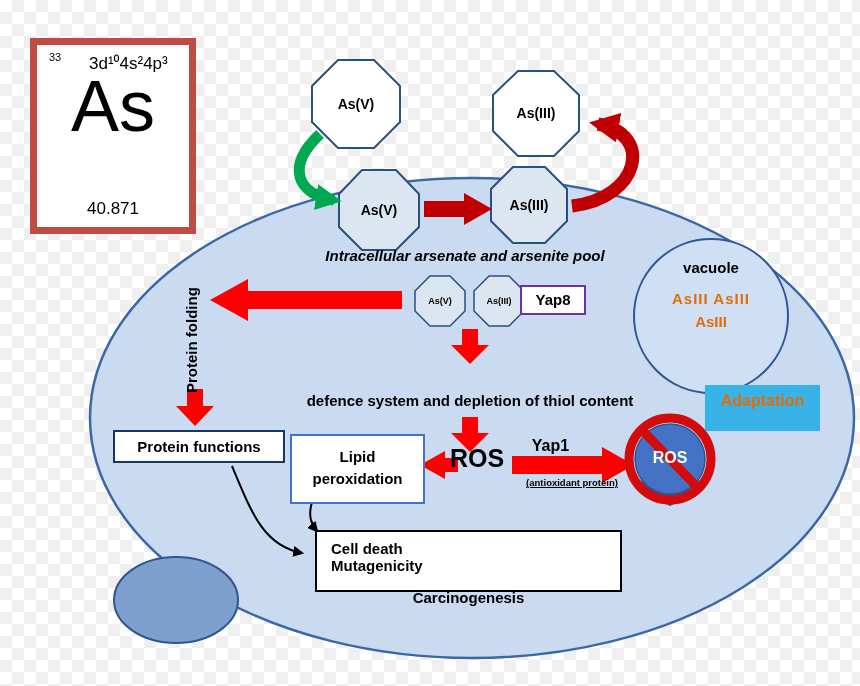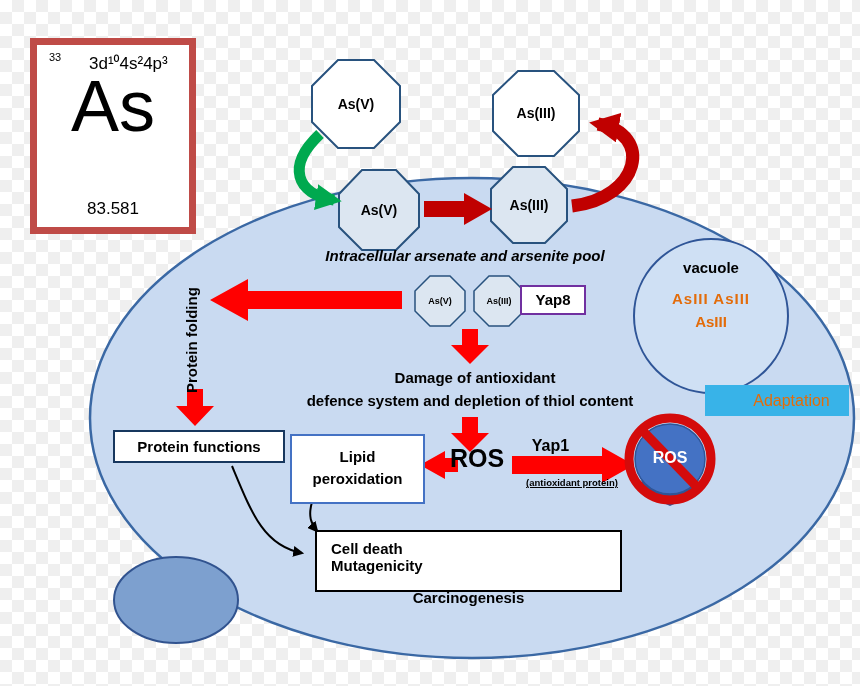--- a/index.html
+++ b/index.html
@@ -28,22 +28,22 @@
   .pf-box{position:absolute;left:113px;top:430px;width:168px;height:29px;background:#fff;
     border:2px solid #17375e;font-weight:bold;font-size:15px;text-align:center;line-height:29px;}
   .lipid-box{position:absolute;left:290px;top:434px;width:131px;height:62px;background:#fff;
     border:2px solid #4472c4;font-weight:bold;font-size:15px;text-align:center;padding-top:4px;}
   .lipid-box div{line-height:22px;margin-top:6px;}
   .lipid-box div + div{margin-top:0;}
   .outcome-box{position:absolute;left:315px;top:530px;width:303px;height:58px;background:#fff;
     border:2px solid #000;font-weight:bold;font-size:15px;}
   .outcome-row1{display:flex;justify-content:space-between;padding:8px 16px 0 14px;flex-direction:column;}
   .outcome-row2{text-align:center;margin-top:15px;}
-  .adapt-box{position:absolute;left:705px;top:385px;width:115px;height:31px;background:#38b3e8;
-    color:#e36c0a;font-weight:normal;font-size:16px;text-align:center;line-height:31px;padding-left:29px;}
+  .adapt-box{position:absolute;left:705px;top:385px;width:115px;height:46px;background:#38b3e8;
+    color:#e36c0a;font-weight:bold;font-size:16px;text-align:center;line-height:31px;}
   .vtext{position:absolute;left:183px;top:248px;height:145px;writing-mode:vertical-rl;
     transform:rotate(180deg);font-weight:bold;font-size:15px;}
   .orange{color:#e36c0a;}
   .white{color:#ffffff;}
 </style>
 </head>
 <body>
 
 <div class="stage">
 
@@ -93,36 +93,35 @@
     <line x1="641" y1="429" x2="699" y2="489" stroke="#d40b0b" stroke-width="9"></line>
 
     <path d="M 232 466 C 252 514, 264 546, 302 553" fill="none" stroke="#000" stroke-width="2" marker-end="url(#m-black)"></path>
     <path d="M 312 502 C 308 516, 311 524, 317 531" fill="none" stroke="#000" stroke-width="2" marker-end="url(#m-black)"></path>
   </svg>
 
   <div class="el-card">
     <div class="el-num">33</div>
     <div class="el-cfg">3d¹⁰4s²4p³</div>
     <div class="el-sym">As</div>
-    <div class="el-mass">83.581</div>
+    <div class="el-mass">40.871</div>
   </div>
 
   <div class="lbl" style="left:316px;top:96px;width:80px;font-size:14px;">As(V)</div>
   <div class="lbl" style="left:496px;top:105px;width:80px;font-size:14px;">As(III)</div>
   <div class="lbl" style="left:339px;top:202px;width:80px;font-size:14px;">As(V)</div>
   <div class="lbl" style="left:489px;top:197px;width:80px;font-size:14px;">As(III)</div>
   <div class="lbl" style="left:260px;top:247px;width:410px;font-size:15px;font-style:italic;">Intracellular arsenate and arsenite pool</div>
 
   <div class="vtext">Protein folding</div>
 
   <div class="lbl" style="left:416px;top:296px;width:48px;font-size:9px;">As(V)</div>
   <div class="lbl" style="left:475px;top:296px;width:48px;font-size:9px;">As(III)</div>
   <div class="yap8-box">Yap8</div>
 
-  <div class="lbl" style="left:300px;top:369px;width:350px;font-size:15px;">Damage of antioxidant</div>
   <div class="lbl" style="left:235px;top:392px;width:470px;font-size:15px;">defence system and depletion of thiol content</div>
 
   <div class="lbl" style="left:438px;top:444px;width:78px;font-size:25px;">ROS</div>
   <div class="lbl" style="left:508px;top:437px;width:85px;font-size:16px;">Yap1</div>
   <div class="lbl" style="left:518px;top:477px;width:108px;font-size:9.5px;text-decoration:underline;">(antioxidant protein)</div>
   <div class="lbl white" style="left:640px;top:449px;width:60px;font-size:16px;">ROS</div>
 
   <div class="lbl" style="left:651px;top:259px;width:120px;font-size:15px;">vacuole</div>
   <div class="lbl orange" style="left:646px;top:290px;width:130px;font-size:15px;letter-spacing:1px;">AsIII AsIII</div>
   <div class="lbl orange" style="left:646px;top:313px;width:130px;font-size:15px;">AsIII</div>

